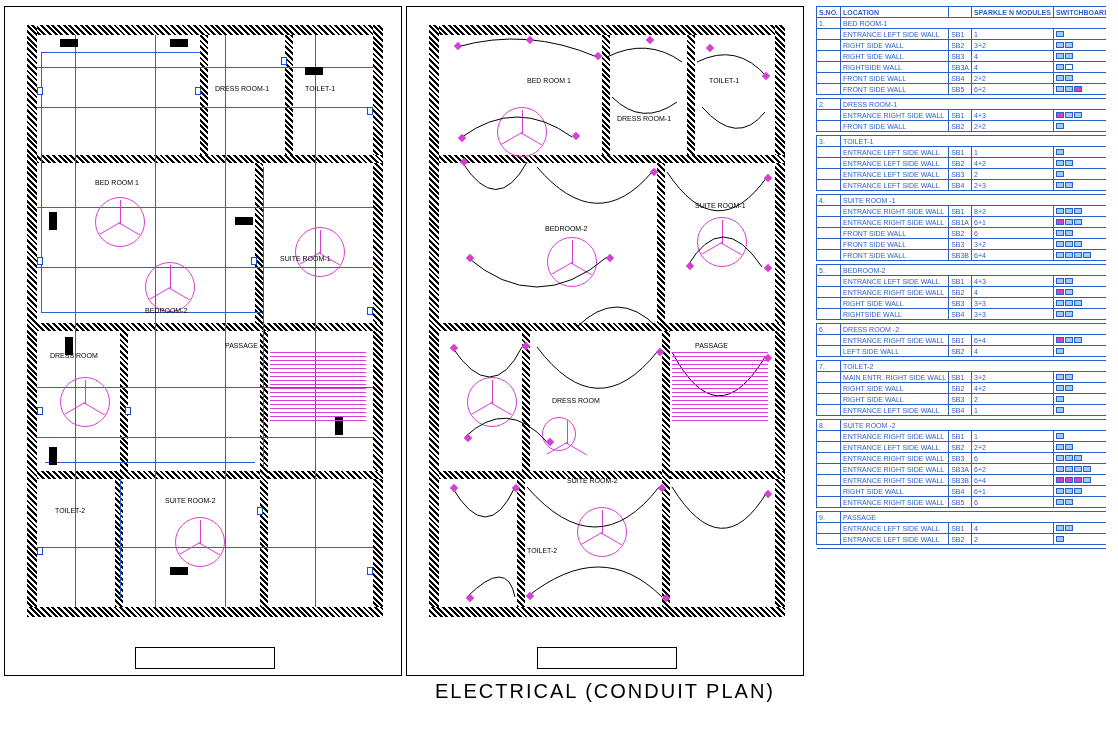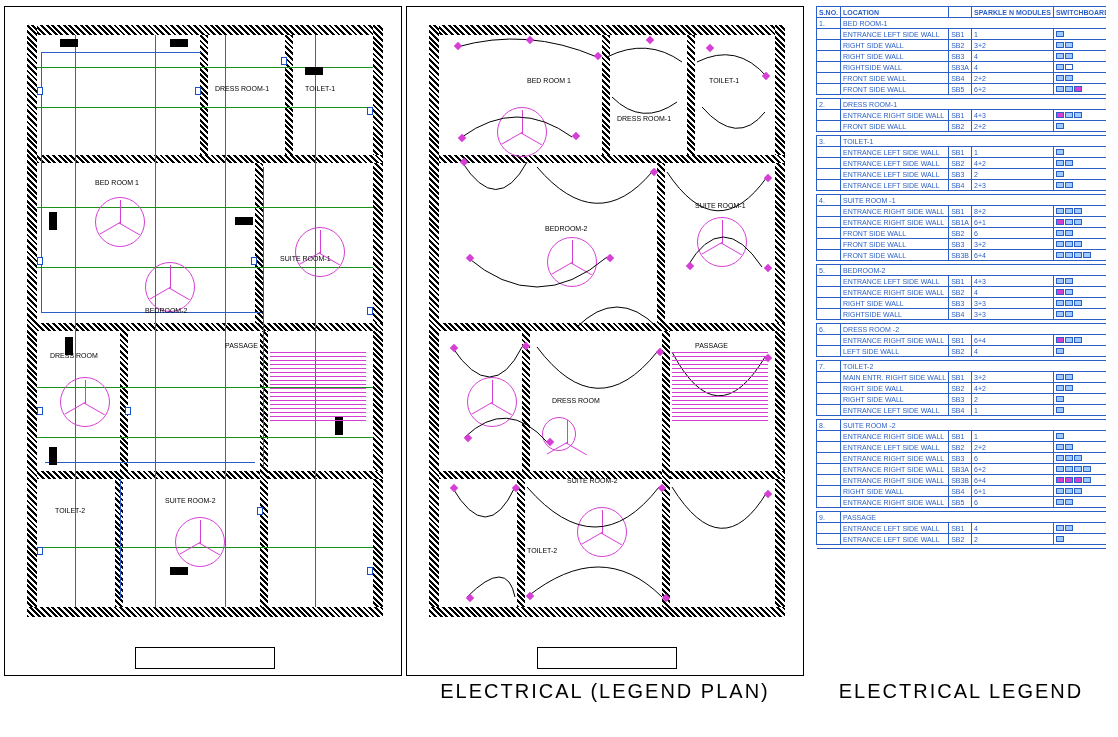--- a/index.html
+++ b/index.html
@@ -339,21 +339,21 @@
     <span class="room-label" style="left:302px;top:70px">TOILET-1</span>
     <span class="room-label" style="left:288px;top:195px">SUITE ROOM-1</span>
     <span class="room-label" style="left:138px;top:218px">BEDROOM-2</span>
     <span class="room-label" style="left:145px;top:390px">DRESS ROOM</span>
     <span class="room-label" style="left:288px;top:335px">PASSAGE</span>
     <span class="room-label" style="left:120px;top:540px">TOILET-2</span>
     <span class="room-label" style="left:160px;top:470px">SUITE ROOM-2</span>
 
     <div class="slab" style="left:130px;top:640px;width:140px;height:22px"></div>
   </div>
-  <div class="plan-title">ELECTRICAL (LEGEND PLAN)</div>
+  <div class="plan-title">ELECTRICAL (CONDUIT PLAN)</div>
 </div>
 
 <div class="panel legend-panel">
   <div class="legend-scroll">
     <table class="legend">
       <thead>
         <tr>
           <th>S.NO.</th>
           <th>LOCATION</th>
           <th></th>
@@ -674,14 +674,13 @@
             <td>SB2</td>
             <td>2</td>
             <td><span class="chip "></span></td>
           </tr>
           <tr>
             <td colspan="6" style="height:4px;border-left:0;border-right:0"></td>
           </tr>
         </tbody>
     </table>
   </div>
-  <div class="plan-title">ELECTRICAL LEGEND</div>
 </div>
 
 </body></html>

